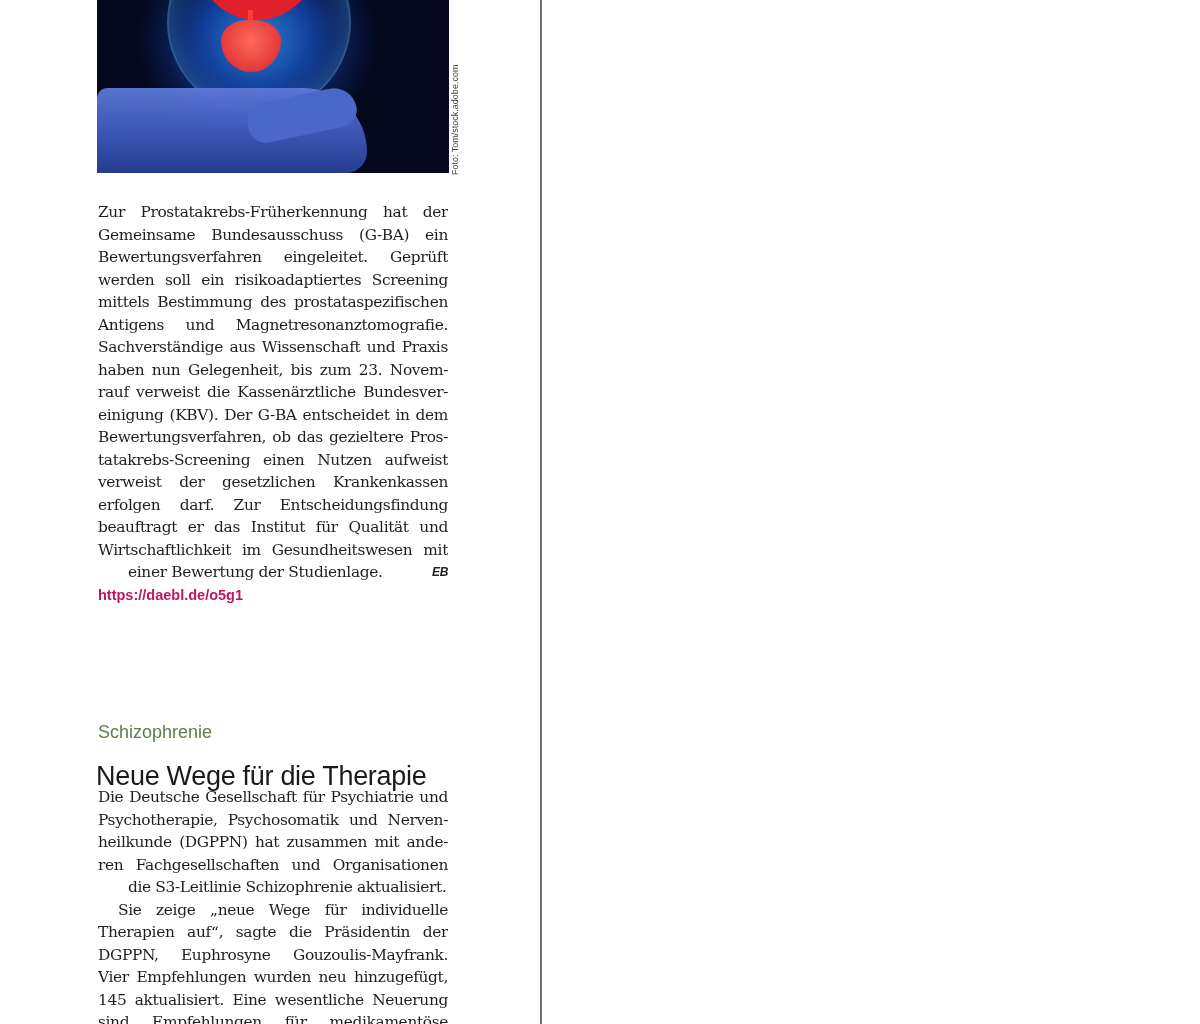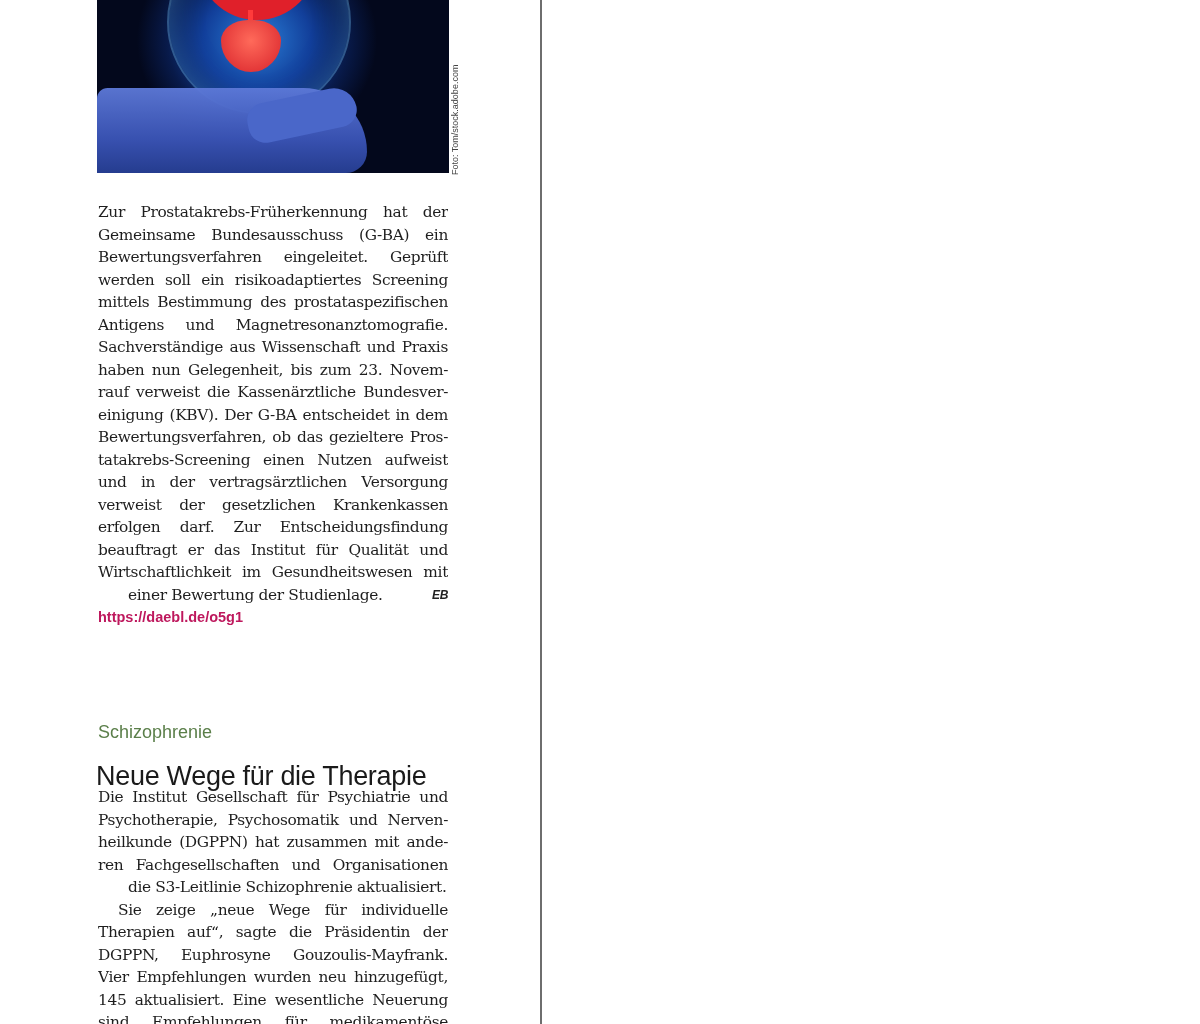--- a/index.html
+++ b/index.html
@@ -78,41 +78,40 @@
     <span class="line">Bewertungsverfahren eingeleitet. Geprüft</span>
     <span class="line">werden soll ein risikoadaptiertes Screening</span>
     <span class="line">mittels Bestimmung des prostataspezifischen</span>
     <span class="line">Antigens und Magnetresonanztomografie.</span>
     <span class="line">Sachverständige aus Wissenschaft und Praxis</span>
     <span class="line">haben nun Gelegenheit, bis zum 23. Novem-</span>
     <span class="line">rauf verweist die Kassenärztliche Bundesver-</span>
     <span class="line">einigung (KBV). Der G-BA entscheidet in dem</span>
     <span class="line">Bewertungsverfahren, ob das gezieltere Pros-</span>
     <span class="line">tatakrebs-Screening einen Nutzen aufweist</span>
-    <span class="line">und in der vertragsärztlichen Versorgung</span>
     <span class="line">verweist der gesetzlichen Krankenkassen</span>
     <span class="line">erfolgen darf. Zur Entscheidungsfindung</span>
     <span class="line">beauftragt er das Institut für Qualität und</span>
     <span class="line">Wirtschaftlichkeit im Gesundheitswesen mit</span>
     <div class="byline-row">
       <span class="line last" style="flex:1;">einer Bewertung der Studienlage.</span>
       <span class="author" style="line-height:22.5px;">EB</span>
     </div>
   </div>
   <div class="link" style="line-height:22px;">https://daebl.de/o5g1</div>
 </div>
 
 <div class="col" style="top:722px;">
   <div class="kicker">Schizophrenie</div>
   <div class="headline" style="margin-left:-2px; margin-top:18px;">Neue Wege für die Therapie</div>
 </div>
 
 <div class="col" style="top:786px;">
   <div class="body-text">
-    <span class="line">Die Institut Gesellschaft für Psychiatrie und</span>
+    <span class="line">Die Deutsche Gesellschaft für Psychiatrie und</span>
     <span class="line">Psychotherapie, Psychosomatik und Nerven-</span>
     <span class="line">heilkunde (DGPPN) hat zusammen mit ande-</span>
     <span class="line">ren Fachgesellschaften und Organisationen</span>
     <span class="line last">die S3-Leitlinie Schizophrenie aktualisiert.</span>
     <span class="line indent">Sie zeige „neue Wege für individuelle</span>
     <span class="line">Therapien auf“, sagte die Präsidentin der</span>
     <span class="line">DGPPN, Euphrosyne Gouzoulis-Mayfrank.</span>
     <span class="line">Vier Empfehlungen wurden neu hinzugefügt,</span>
     <span class="line">145 aktualisiert. Eine wesentliche Neuerung</span>
     <span class="line">sind Empfehlungen für medikamentöse</span>

